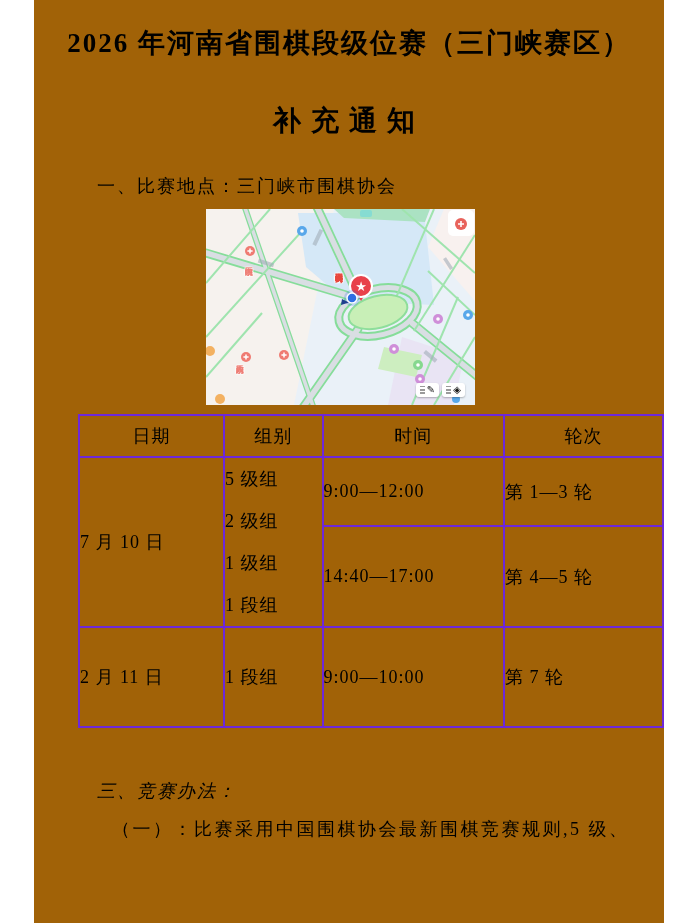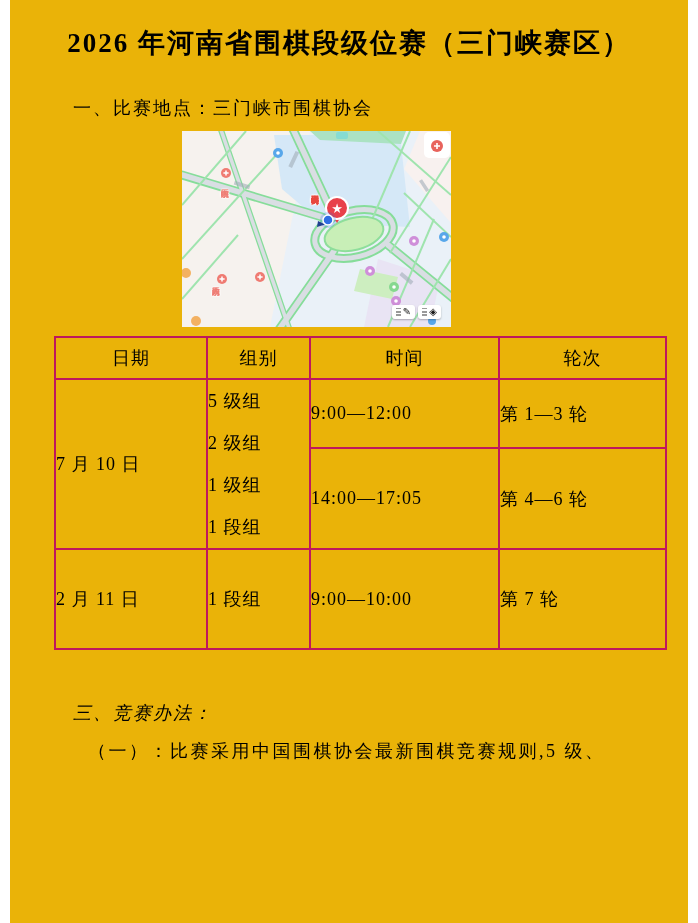--- a/index.html
+++ b/index.html
@@ -1,18 +1,18 @@
 <!DOCTYPE html>
 <html><head>
 <meta charset="utf-8">
 <style>
   html,body { margin:0; padding:0; background:#ffffff; }
   .page {
-    position:relative; width:678px; height:923px; margin:0 auto;
-    background:#eab308; overflow:hidden;
+    position:relative; width:630px; height:923px; margin:0 auto;
+    background:#a16207; overflow:hidden;
     font-family:"Liberation Serif", serif; color:#000;
   }
   .doc-title {
     margin:0; padding-top:26px; text-align:center;
     font-size:27px; line-height:34px; font-weight:bold; letter-spacing:2px;
   }
   .doc-subtitle {
     margin:44px 0 0 0; text-align:center;
     font-size:28px; line-height:34px; font-weight:bold; letter-spacing:10px;
   }
@@ -53,39 +53,40 @@
     width:5px; height:8px;
     background:repeating-linear-gradient(#9a9a9a 0 1.5px, transparent 1.5px 3.2px);
   }
 
   
   .schedule {
     margin:9px 0 0 44px; border-collapse:collapse; table-layout:fixed;
     font-size:18px; letter-spacing:1px;
   }
   .schedule th, .schedule td {
-    border:2px solid #be185d; vertical-align:middle;
+    border:2px solid #6d28d9; vertical-align:middle;
     font-weight:normal; padding:0;
   }
   .col-date  { width:150px; }
   .col-group { width:101px; }
   .col-time  { width:187px; }
   .col-round { width:165px; }
   .row-head  th { height:40px; }
   .row-am  td { height:67px; }
   .row-pm  td { height:99px; }
   .row-day2 td { height:98px;margin-top:47px; }
   .groups-cell div { line-height:42px; }
 </style>
 </head>
 <body>
 
 <div class="page">
 
   <h1 class="doc-title">2026 年河南省围棋段级位赛（三门峡赛区）</h1>
+  <h2 class="doc-subtitle">补充通知</h2>
 
   <p class="sec sec-venue">一、比赛地点：三门峡市围棋协会</p>
 
   <div class="map-embed">
     <svg width="269" height="196" viewBox="0 0 269 196">
 
       <rect width="269" height="196" fill="#eaf1f8"></rect>
       <polygon points="0,0 128,0 88,196 0,196" fill="#f6f2ee"></polygon>
       <polygon points="238,0 269,0 269,92 222,38" fill="#f8f1ef"></polygon>
       <polygon points="92,4 218,4 228,96 140,92 100,58" fill="#d5e8f7"></polygon>
@@ -197,22 +198,22 @@
       <td rowspan="2" class="groups-cell">
         <div>5 级组</div>
         <div>2 级组</div>
         <div>1 级组</div>
         <div>1 段组</div>
       </td>
       <td>9:00—12:00</td>
       <td>第 1—3 轮</td>
     </tr>
     <tr class="row-pm">
-      <td>14:00—17:05</td>
-      <td>第 4—6 轮</td>
+      <td>14:40—17:00</td>
+      <td>第 4—5 轮</td>
     </tr>
     <tr class="row-day2">
       <td>2 月 11 日</td>
       <td>1 段组</td>
       <td>9:00—10:00</td>
       <td>第 7 轮</td>
     </tr>
   </tbody>
     </table>
 

